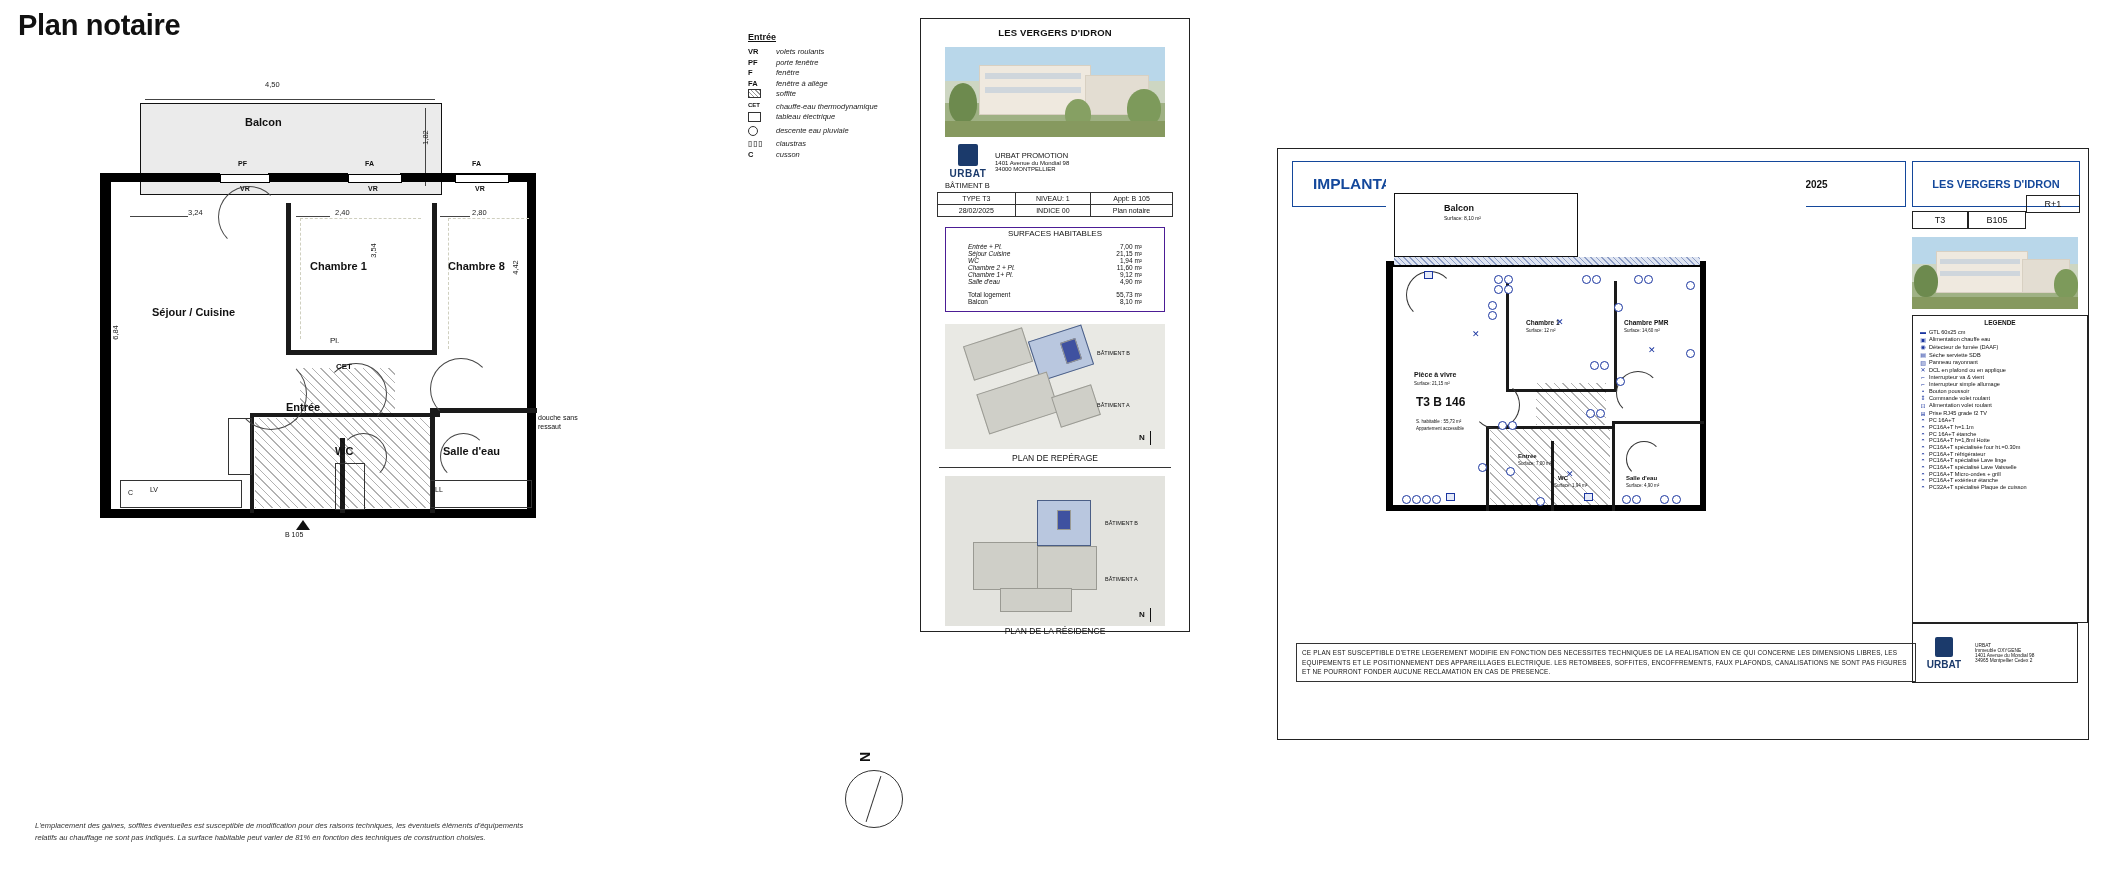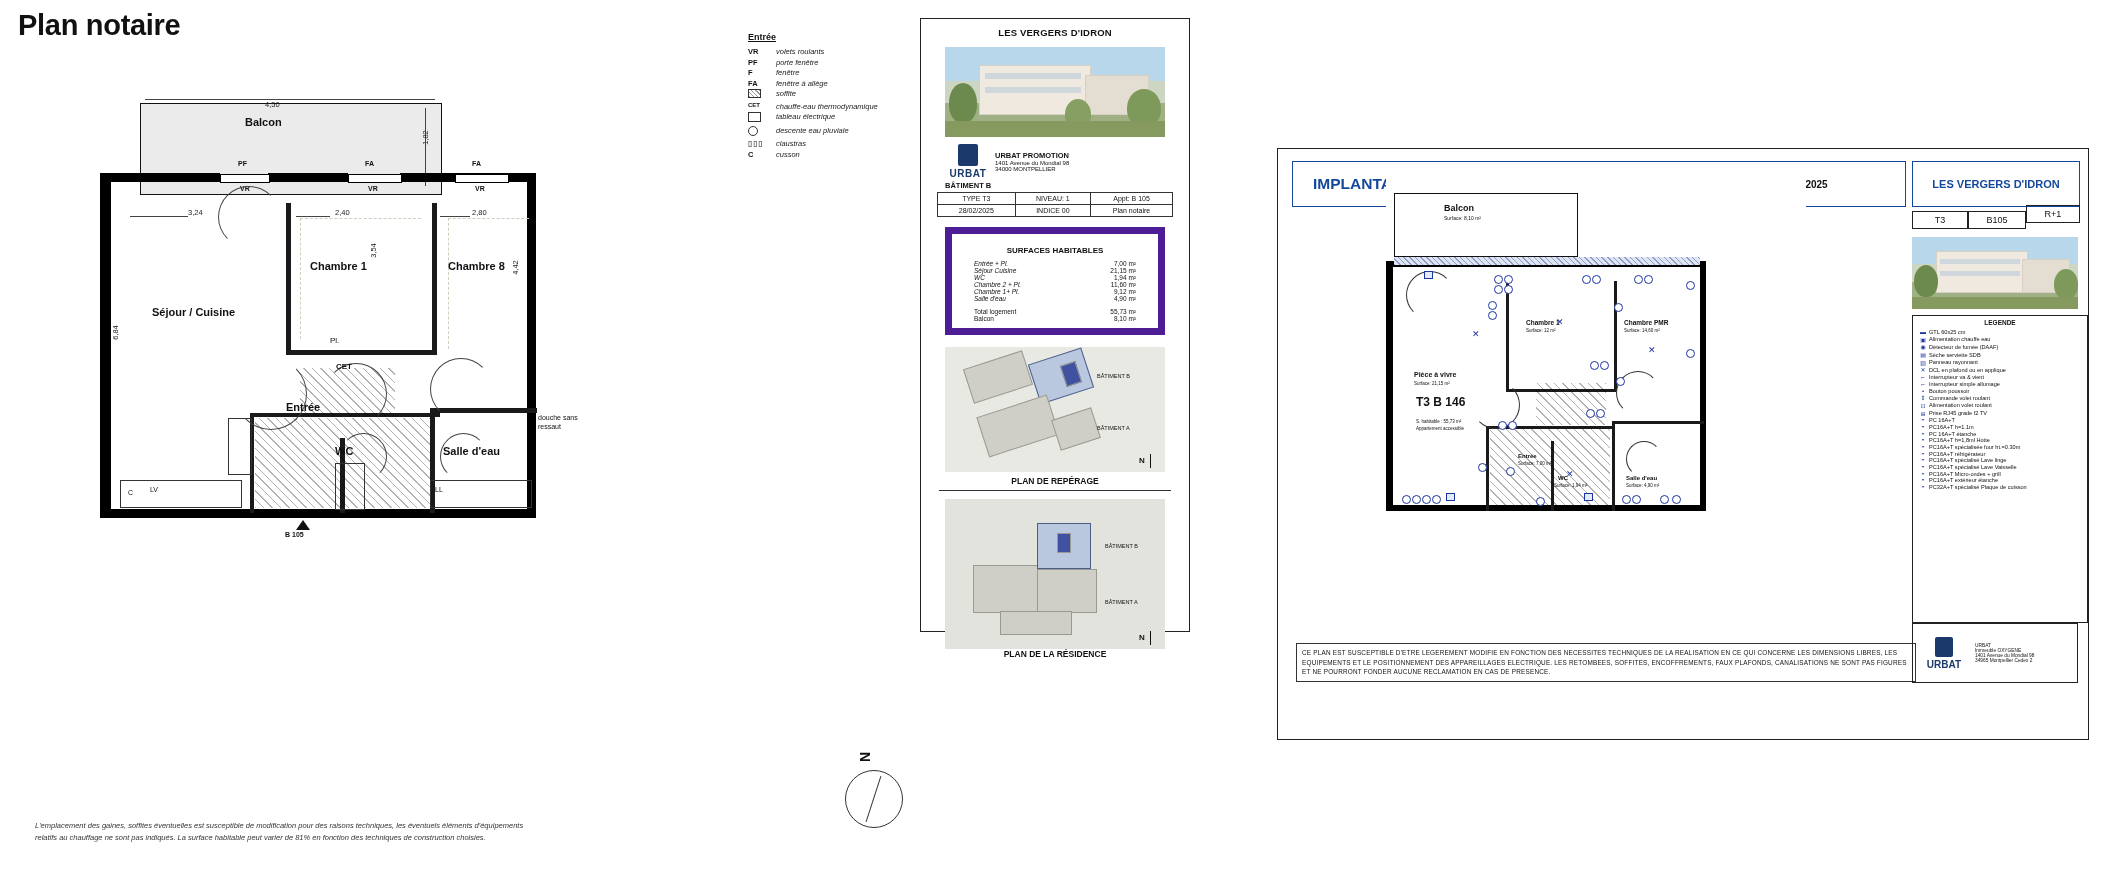--- a/index.html
+++ b/index.html
@@ -1,20 +1,20 @@
 <!DOCTYPE html>
 <html><head>
 <meta charset="utf-8">
 <style>
   html,body{margin:0;padding:0;background:#ffffff;}
   body{width:2117px;height:876px;position:relative;font-family:"Liberation Sans",sans-serif;color:#111;overflow:hidden;}
   .abs{position:absolute;}
   .ttl{font-size:29px;font-weight:bold;letter-spacing:-0.3px;}
   .tiny{font-size:7px;}
-  .bold{font-weight:bold;}
+  .bold{font-weight:normal;}
   .ctr{text-align:center;}
   .box{box-sizing:border-box;}
 
   
   #left-plan{left:100px;top:68px;width:620px;height:640px;}
   .wall{position:absolute;background:#000;}
   .wallthin{position:absolute;background:#1a1a1a;}
   .room-label{position:absolute;font-size:11px;font-weight:bold;color:#111;}
   .room-label.sm{font-size:9.5px;}
   .dimtxt{position:absolute;font-size:7.5px;color:#222;}
@@ -68,21 +68,21 @@
 </style>
 </head>
 <body>
 
 <div class="abs ttl" style="left:18px;top:9px;">Plan notaire</div>
 
 <div class="abs" id="left-plan">
 
   <div class="balcony" style="left:40px;top:35px;width:300px;height:90px;"></div>
   <div class="room-label" style="left:145px;top:48px;">Balcon</div>
-  <div class="dimtxt ctr" style="left:165px;top:32px;">4,50</div>
+  <div class="dimtxt ctr" style="left:165px;top:12px;">4,50</div>
   <div class="dimline" style="left:45px;top:31px;width:290px;"></div>
   <div class="dimlinev" style="left:325px;top:40px;height:78px;"></div>
   <div class="dimtxt" style="left:318px;top:65px;transform:rotate(-90deg);">1,82</div>
 
   <div class="wall" style="left:0px;top:105px;width:11px;height:345px;"></div>
   <div class="wall" style="left:0px;top:105px;width:120px;height:9px;"></div>
   <div class="wall" style="left:168px;top:105px;width:80px;height:9px;"></div>
   <div class="wall" style="left:300px;top:105px;width:135px;height:9px;"></div>
   <div class="wall" style="left:427px;top:105px;width:9px;height:345px;"></div>
   <div class="wall" style="left:0px;top:441px;width:436px;height:9px;"></div>
@@ -235,21 +235,21 @@
       <td>Appt: B 105</td>
     </tr>
     <tr>
       <td>28/02/2025</td>
       <td>INDICE 00</td>
       <td>Plan notaire</td>
     </tr>
   </tbody>
     </table>
 
-  <div style="border:7px solid #4c1d95;margin:10px 24px 0 24px;padding:12px 4px 6px 4px;">
+  <div style="border:1px solid #4c1d95;margin:10px 24px 0 24px;padding:1px 4px 6px 4px;">
     <div class="bold ctr" style="font-size:8px;margin-bottom:5px;">SURFACES HABITABLES</div>
     <div style="padding:0 16px;">
       <div class="surf-row">
           <span>Entrée + Pl.</span>
           <span>7,00 m²</span>
         </div>
       <div class="surf-row">
           <span>Séjour Cuisine</span>
           <span>21,15 m²</span>
         </div>
@@ -324,21 +324,21 @@
     <span class="rp-title" style="margin-left:20px;">IMPLANTATION DE L'APPAREILLAGE ELECTRIQUE</span>
     <span class="rp-date" style="margin-left:42px;">DATE :</span>
     <span class="rp-date" style="margin-left:8px;">11/04/2025</span>
   </div>
   <div style="position:absolute;left:634px;top:12px;width:166px;height:44px;border:1px solid #14489b;display:flex;align-items:center;justify-content:center;">
     <span class="rp-sub">LES VERGERS D'IDRON</span>
   </div>
 
   <div class="rp-tag" style="position:absolute;left:634px;top:62px;width:54px;">T3</div>
   <div class="rp-tag" style="position:absolute;left:690px;top:62px;width:56px;">B105</div>
-  <div class="rp-tag" style="position:absolute;left:748px;top:56px;width:52px;">R+1</div>
+  <div class="rp-tag" style="position:absolute;left:748px;top:46px;width:52px;">R+1</div>
 
   <div class="photo" style="position:absolute;left:634px;top:88px;width:166px;height:72px;">
     <div class="bldg" style="left:24px;top:14px;width:90px;height:40px;"></div>
     <div class="bldg" style="left:110px;top:22px;width:46px;height:32px;background:#e3ddd2;"></div>
     <div style="position:absolute;left:28px;top:22px;width:80px;height:5px;background:#cfd6dc;"></div>
     <div style="position:absolute;left:28px;top:34px;width:80px;height:5px;background:#cfd6dc;"></div>
     <div class="tree" style="left:2px;top:28px;width:24px;height:32px;"></div>
     <div class="tree" style="left:142px;top:32px;width:24px;height:30px;background:#7d9a5b;"></div>
     <div style="position:absolute;left:0;bottom:0;width:100%;height:12px;background:#86995f;"></div>
   </div>

